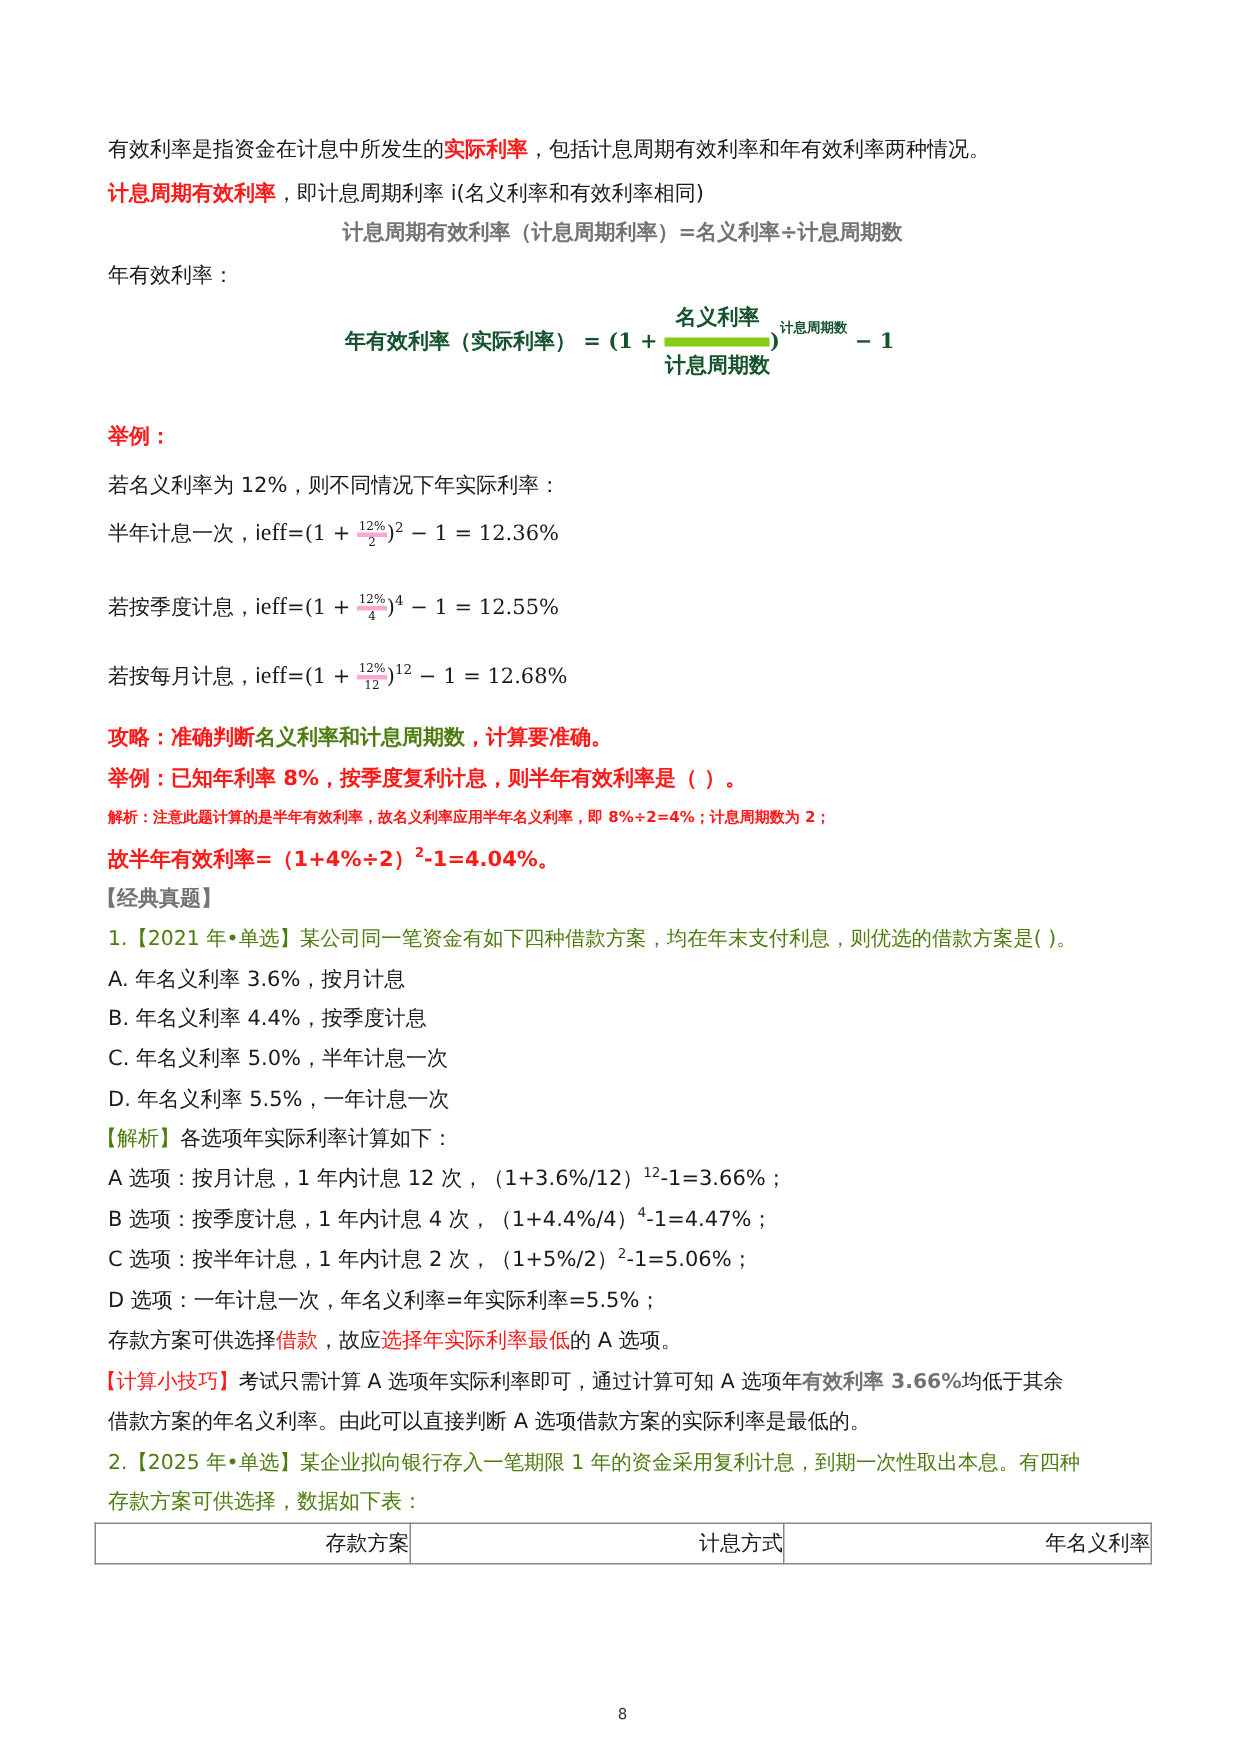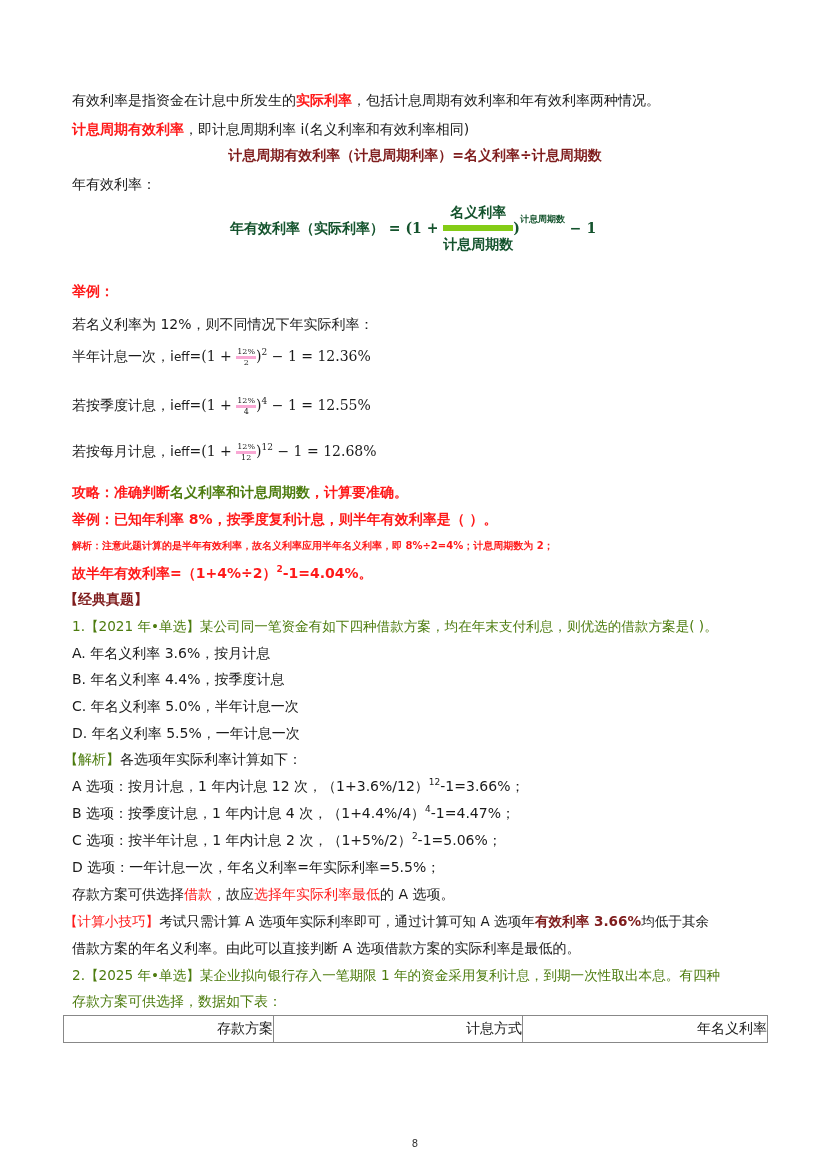--- a/index.html
+++ b/index.html
@@ -2,31 +2,31 @@
 <html><head>
 <meta charset="utf-8">
 <style>
   html, body { margin: 0; padding: 0; background: #ffffff; }
   body { width: 830px; height: 1175px; position: relative; overflow: hidden;
          font-family: "DejaVu Sans", "Liberation Sans", sans-serif; color: #1a1a1a; font-size: 14px; }
   .line { position: absolute; left: 72px; white-space: nowrap; font-size: 14px; line-height: 20px; }
   .red { color: #ff1a1a; }
   .redb { color: #ff1a1a; font-weight: bold; }
   .blue { color: #4d7c0f; }
-  .blueb { color: #7f1d1d; font-weight: bold; }
+  .blueb { color: #737373; font-weight: bold; }
   .center { left: 0; width: 830px; text-align: center; }
   .serif { font-family: "DejaVu Serif", "Liberation Serif", serif; }
   .frac { display: inline-block; vertical-align: middle; text-align: center; line-height: 1; }
   .frac .num { display: block; font-size: 8px; padding: 0 1px; border-bottom: 3px solid #f9a8d4; }
   .frac .den { display: block; font-size: 8px; }
   .bigfrac { display: inline-block; vertical-align: middle; text-align: center; line-height: 1.3; }
   .bigfrac .num { display: block; font-size: 14px; padding: 0 3px 4px 3px; border-bottom: 6px solid #84cc16; }
   .bigfrac .den { display: block; font-size: 14px; padding-top: 4px; }
   sup { font-size: 9px; vertical-align: super; line-height: 0; }
-  sub.eff { font-size: 12px; vertical-align: baseline; }
+  sub.eff { font-size: 16px; vertical-align: baseline; font-family: Liberation Serif, serif; }
   table.deposits { position: absolute; left: 63px; top: 1015px; width: 705px; border-collapse: collapse; }
   table.deposits td { border: 1px solid #888; height: 26px; text-align: right; font-size: 14px; padding: 0; }
   .pagenum { position: absolute; left: 0; width: 830px; text-align: center; top: 1138px; font-size: 10px; color: #333; }
 </style>
 </head>
 <body>
 
 <div class="line" style="top:90px;">
   <span>有效利率是指资金在计息中所发生的</span><span class="redb">实际利率</span><span>，包括计息周期有效利率和年有效利率两种情况。</span>
 </div>

